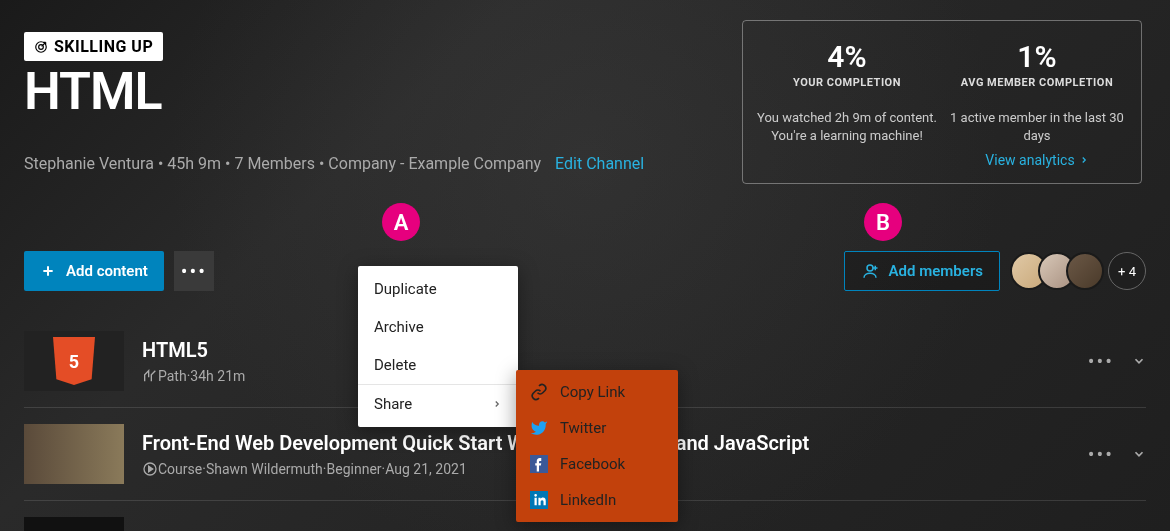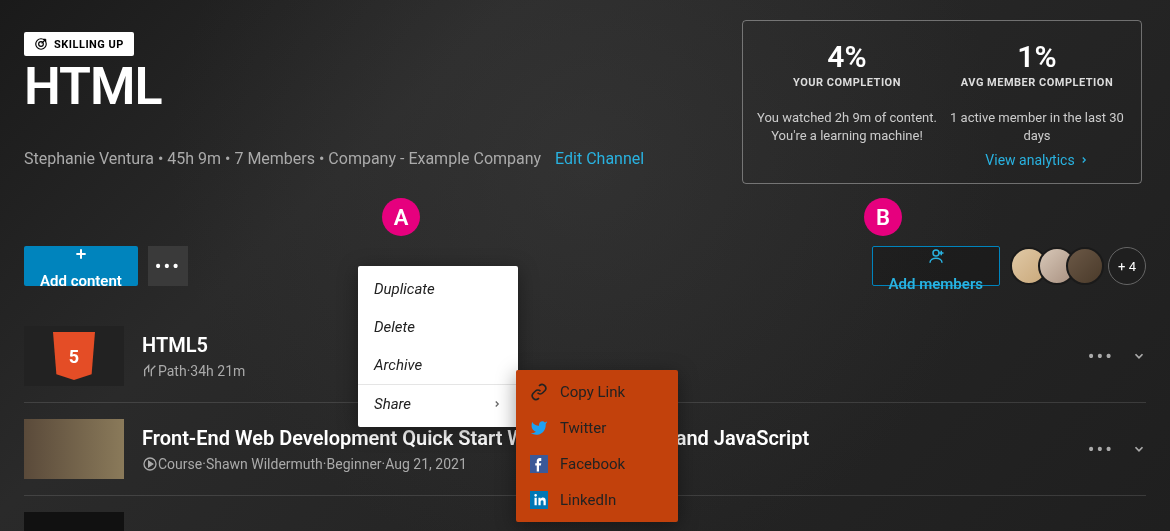--- a/index.html
+++ b/index.html
@@ -1,45 +1,45 @@
 <!DOCTYPE html>
 <html><head>
 <meta charset="utf-8">
 <style>
 * { margin: 0; padding: 0; box-sizing: border-box; font-family: -apple-system, BlinkMacSystemFont, "Segoe UI", Roboto, Helvetica, Arial, sans-serif; }
 body { background: #2b2b2b; color: #fff; width: 1170px; height: 531px; overflow: hidden; position: relative; }
 .bg { position: absolute; inset: 0; background: linear-gradient(135deg, #1a1a1a 0%, #2a2a2a 30%, #252525 60%, #1f1f1f 100%); }
 .bg::before { content:""; position:absolute; inset:0; background: radial-gradient(circle at 50% 30%, rgba(80,80,80,0.25), transparent 60%); }
 .content { position: relative; padding: 32px 24px 0 24px; }
-.badge-skilling { display: inline-flex; align-items: center; gap: 6px; background: #fff; color: #000; font-size: 11px; font-weight: 700; letter-spacing: 0.5px; padding: 5px 10px; border-radius: 2px; }
+.badge-skilling { display: inline-flex; align-items: center; gap: 6px; background: #fff; color: #000; font-size: 16px; font-weight: 700; letter-spacing: 0.5px; padding: 5px 10px; border-radius: 2px; }
 .badge-skilling svg { width: 14px; height: 14px; }
 h1.title { font-size: 52px; font-weight: 600; letter-spacing: -1px; }
 .meta { color: #aaa; font-size: 16px; margin-top: 32px; }
 .meta a { color: #29b2e0; text-decoration: none; margin-left: 10px; }
 .stats-box { position: absolute; top: 20px; right: 28px; width: 400px; border: 1px solid rgba(255,255,255,0.35); border-radius: 4px; display: flex; padding: 18px 14px 14px; gap: 10px; }
 .stat-col { flex: 1; text-align: center; }
 .stat-pct { font-size: 30px; font-weight: 600; }
 .stat-label { font-size: 11px; font-weight: 700; letter-spacing: 0.5px; color: #ddd; margin-top: 2px; }
 .stat-desc { font-size: 13px; color: #ccc; margin-top: 20px; line-height: 1.35; }
 .analytics-link { color: #29b2e0; font-size: 14px; margin-top: 8px; display: inline-flex; align-items: center; gap: 4px; cursor: pointer; }
 .actions-row { display: flex; align-items: center; margin-top: 78px; position: relative; }
-.btn { display: inline-flex; align-items: center; gap: 10px; height: 40px; padding: 0 16px; font-size: 15px; font-weight: 600; border-radius: 2px; cursor: pointer; border: none; flex-direction: column; }
+.btn { display: inline-flex; align-items: center; gap: 10px; height: 40px; padding: 0 16px; font-size: 15px; font-weight: 600; border-radius: 2px; cursor: pointer; border: none; }
 .btn-primary { background: #0084bd; color: #fff; }
 .btn-outline { background: rgba(0,0,0,0.2); border: 1px solid #0084bd; color: #29b2e0; margin-left: 10px; }
 .btn-icon { width: 40px; height: 40px; display: inline-flex; align-items: center; justify-content: center; background: #3a3a3a; margin-left: 10px; color: #fff; font-size: 20px; letter-spacing: 2px; cursor: pointer; }
 .marker { position: absolute; width: 38px; height: 38px; border-radius: 50%; background: #e6007e; color: #fff; font-size: 22px; font-weight: 600; display: flex; align-items: center; justify-content: center; z-index: 5; }
 .right-group { margin-left: auto; display: flex; align-items: center; gap: 10px; }
 .avatars { display: flex; }
 .avatar { width: 38px; height: 38px; border-radius: 50%; border: 2px solid #1a1a1a; margin-left: -10px; background: #777; }
 .avatar:first-child { margin-left: 0; }
 .avatar.a1 { background: linear-gradient(135deg,#e0c9a6,#c9a87a); }
 .avatar.a2 { background: linear-gradient(135deg,#d8c8b8,#a89080); }
 .avatar.a3 { background: linear-gradient(135deg,#6b5846,#4a3a2a); }
 .avatar-more { width: 38px; height: 38px; border-radius: 50%; background: #1f1f1f; border: 1px solid #666; color: #fff; font-size: 13px; display: flex; align-items: center; justify-content: center; margin-left: -6px; }
-.dropdown { position: absolute; top: 266px; left: 358px; width: 160px; background: #fff; color: #222; border-radius: 2px; box-shadow: 0 4px 20px rgba(0,0,0,0.4); z-index: 10; padding: 4px 0; font-style: italic; }
+.dropdown { position: absolute; top: 266px; left: 358px; width: 160px; background: #fff; color: #222; border-radius: 2px; box-shadow: 0 4px 20px rgba(0,0,0,0.4); z-index: 10; padding: 4px 0; }
 .dropdown-item { padding: 10px 16px; font-size: 15px; cursor: pointer; display: flex; align-items: center; justify-content: space-between; }
 .dropdown-item.sep { border-top: 1px solid #e5e5e5; }
 .submenu { position: absolute; top: 370px; left: 516px; width: 162px; background: #c2410c; color: #222; border-radius: 2px; box-shadow: 0 4px 20px rgba(0,0,0,0.4); z-index: 11; padding: 4px 0; }
 .submenu-item { padding: 9px 14px; font-size: 15px; cursor: pointer; display: flex; align-items: center; gap: 12px; }
 .sicon { width: 18px; height: 18px; display: inline-flex; align-items: center; justify-content: center; }
 .list { margin-top: 24px; }
 .list-row { display: flex; align-items: center; padding: 16px 0; border-bottom: 1px solid rgba(255,255,255,0.12); gap: 18px; }
 .thumb { width: 100px; height: 60px; background: #222; display: flex; align-items: center; justify-content: center; flex-shrink: 0; }
 .html5-badge { width: 42px; height: 48px; background: #e44d26; clip-path: polygon(0 0, 100% 0, 92% 88%, 50% 100%, 8% 88%); display:flex; align-items:center; justify-content:center; color:#fff; font-weight:700; font-size:18px; }
 .thumb.video { background: linear-gradient(90deg,#5a4a3a,#8a7a5a); }
@@ -208,22 +208,22 @@
       <div class="row-main">
         <div class="row-title">Semantic HTML</div>
       </div>
     </div>
   </div>
 
 </div>
 
 <div class="dropdown">
   <div class="dropdown-item">Duplicate</div>
+  <div class="dropdown-item">Archive</div>
   <div class="dropdown-item">Delete</div>
-  <div class="dropdown-item">Archive</div>
   <div class="dropdown-item sep">
     <span>Share</span>
     <span>
       <svg width="10" height="10" viewBox="0 0 24 24" fill="none" stroke="#666" stroke-width="3">
           <polyline points="9 18 15 12 9 6"></polyline>
         </svg>
     </span>
   </div>
 </div>
 

